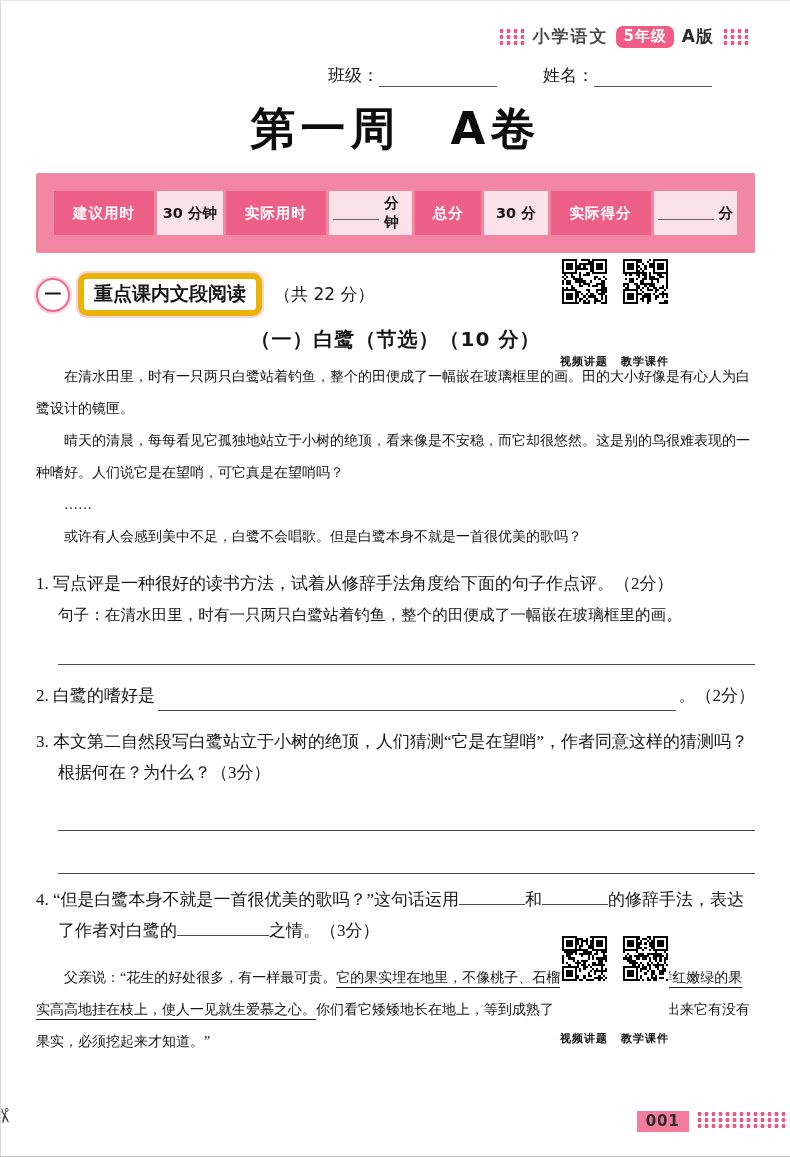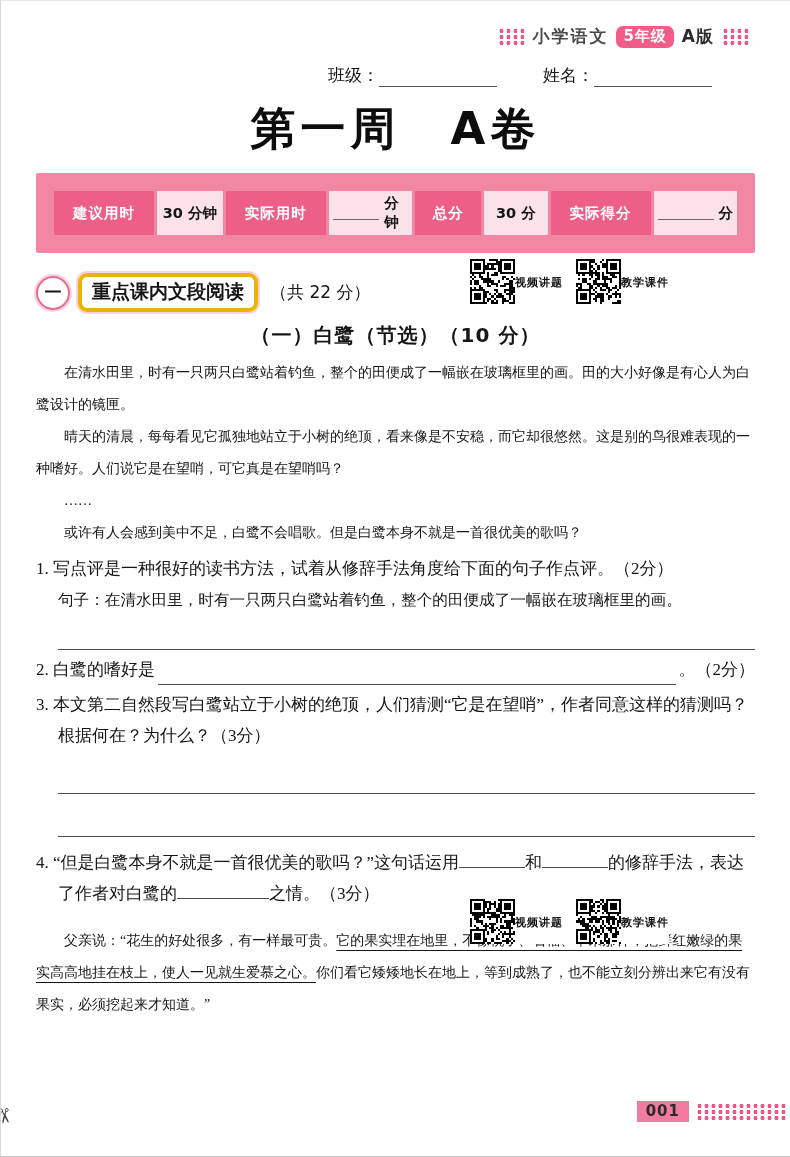--- a/index.html
+++ b/index.html
@@ -45,52 +45,52 @@
   .sb-value{background:#fbe2ea;color:#141414;font-weight:700;}
   .sb-blank{display:inline-block;width:56px;height:13px;border-bottom:1.5px solid #666;margin-right:5px;}
   .w1{flex:0 0 92px;} .w2{flex:1 1 96px;} .w3{flex:0 0 92px;} .w4{flex:1 1 118px;}
   .w5{flex:0 0 58px;} .w6{flex:1 1 92px;} .w7{flex:0 0 92px;} .w8{flex:1 1 112px;}
 
   
   .section-row{position:relative;display:flex;align-items:center;gap:8px;margin:20px 0 6px;}
   .sec-circle{width:30px;height:30px;border:2px solid #f0688f;border-radius:50%;
     box-shadow:0 0 0 2px #fad3df;display:flex;align-items:center;justify-content:center;
     font-family:"DejaVu Sans", sans-serif;font-weight:700;font-size:17px;flex:0 0 auto;}
-  .sec-box{border:4px solid #eab308;border-radius:9px;box-shadow:0 0 0 2px #fad3df;
+  .sec-box{border:6px solid #eab308;border-radius:9px;box-shadow:0 0 0 2px #fad3df;
     padding:2px 10px 3px;font-family:"DejaVu Sans", sans-serif;font-weight:700;font-size:19px;}
   .sec-points{font-family:"DejaVu Sans", sans-serif;font-size:17px;font-weight:400;margin-left:4px;}
 
   
   .qr-block{position:absolute;display:flex;gap:13px;z-index:3;background:#fff;}
-  .qr-item{display:flex;flex-direction:row;align-items:center;}
+  .qr-item{display:flex;flex-direction:column;align-items:center;gap:48px;}
   .qr{width:45px;height:45px;background:#fff;}
   .qr-label{font-family:"DejaVu Sans", sans-serif;font-size:11px;font-weight:600;color:#111;margin-top:2px;letter-spacing:1px;}
   .qr-block-1{right:86px;top:-14px;}
   .qr-block-2{right:86px;top:-26px;}
 
   
   .subtitle{position:relative;text-align:center;font-family:"DejaVu Sans", sans-serif;
     font-weight:700;font-size:20px;margin:10px 0 8px;letter-spacing:1px;}
   .passage p{margin:0;text-indent:2em;font-size:14px;line-height:32px;}
   .u-span{text-decoration:underline;text-underline-offset:5px;text-decoration-thickness:1px;}
 
   
-  .question{font-size:17px;line-height:31px;margin-top:4px;}
+  .question{font-size:17px;line-height:31px;margin-top:15px;}
   .q-hang{padding-left:22px;text-indent:-22px;}
   .q-line{display:flex;align-items:stretch;}
   .q1-sentence{font-size:15.6px;padding-left:22px;white-space:nowrap;}
   .q-sub{padding-left:22px;}
   .fill{flex:1 1 auto;border-bottom:1px solid #4a4a4a;margin:0 3px;}
   .answer-line{border-bottom:1px solid #4a4a4a;height:42px;margin-left:22px;}
   .answer-line.first{height:34px;}
   .inline-blank{display:inline-block;border-bottom:1px solid #4a4a4a;height:1.05em;vertical-align:baseline;}
   .b1{width:66px;} .b2{width:66px;} .b3{width:92px;}
 
   
-  .footer{position:absolute;right:2px;bottom:34px;display:flex;align-items:center;}
+  .footer{position:absolute;right:2px;bottom:24px;display:flex;}
   .page-num{background:#f47ba0;color:#2b2b2b;font-family:"DejaVu Sans", sans-serif;
     font-weight:700;font-size:15px;letter-spacing:1px;padding:1px 9px 2px;}
   .dots-footer{width:92px;height:18px;margin-left:7px;}
   .scissors{position:absolute;left:-5px;bottom:28px;font-size:20px;color:#3d3d3d;
     transform:rotate(83deg);font-family:"DejaVu Sans", sans-serif;}
 </style>
 </head>
 <body>
 
 <div class="page">

